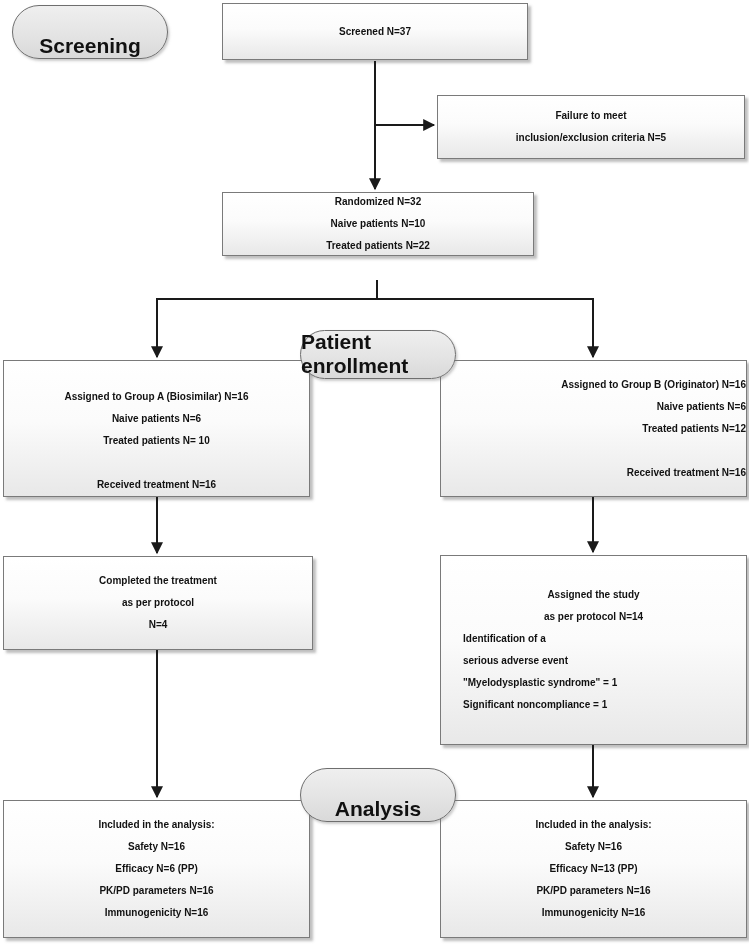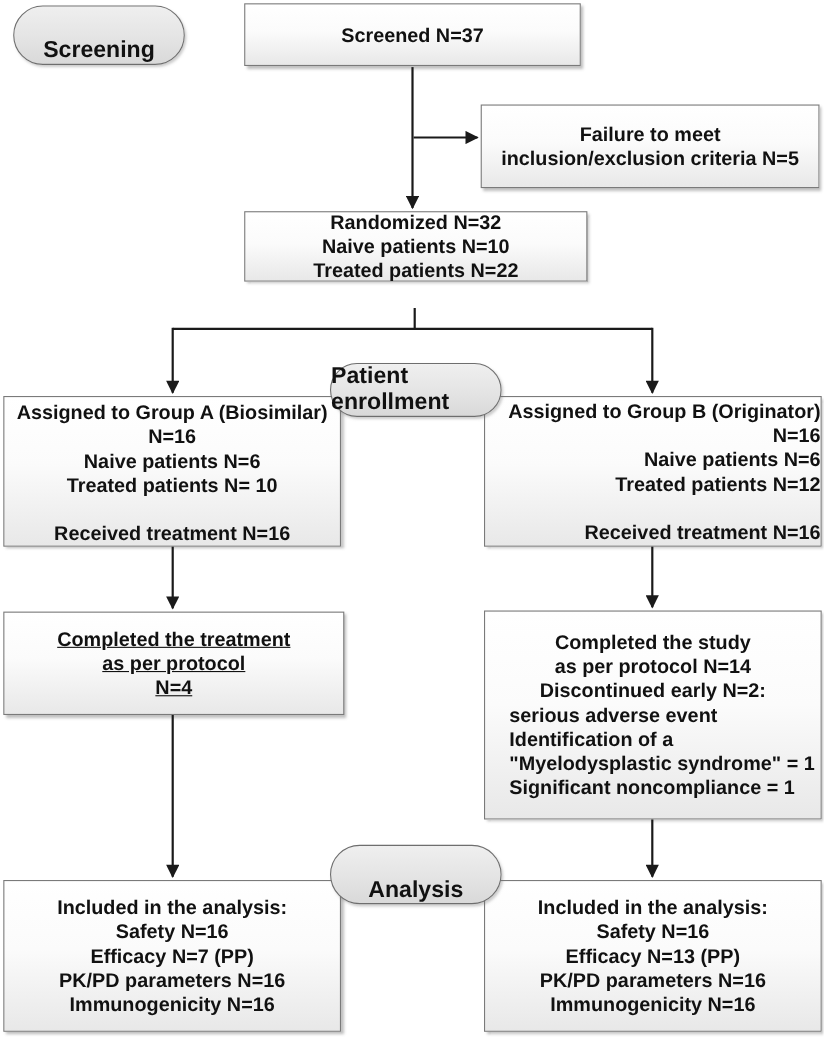--- a/index.html
+++ b/index.html
@@ -20,21 +20,21 @@
   .box {
     position: absolute;
     box-sizing: border-box;
     border: 1px solid #7a7a7a;
     background: linear-gradient(to bottom, #ffffff 0%, #fbfbfb 45%, #e8e8e8 100%);
     box-shadow: 2.5px 2.5px 2.5px rgba(110,110,110,0.45);
     display: flex;
     flex-direction: column;
     justify-content: center;
     text-align: center;
-    font-size: 18px;
+    font-size: 10px;
     line-height: 22px;
     z-index: 1;
   }
   .oval {
     position: absolute;
     box-sizing: border-box;
     border: 1px solid #6e6e6e;
     border-radius: 999px;
     background: linear-gradient(to bottom, #efefef 0%, #e4e4e4 55%, #d9d9d9 100%);
     box-shadow: 1.5px 2px 2.5px rgba(110,110,110,0.35);
@@ -52,27 +52,27 @@
     left: 0; top: 0;
     width: 749px; height: 946px;
     z-index: 2;
     pointer-events: none;
   }
   #arrows line { stroke: #1a1a1a; stroke-width: 2; }
 
   
   #oval-screening   { left: 12px;  top: 5px;   width: 156px; height: 54px; }
   #box-screened     { left: 222px; top: 3px;   width: 306px; height: 57px; }
-  #box-failure      { left: 437px; top: 95px;  width: 308px; height: 76px; }
+  #box-failure      { left: 437px; top: 95px;  width: 308px; height: 64px; }
   #box-randomized   { left: 222px; top: 192px; width: 312px; height: 64px; }
   #oval-enrollment  { left: 300px; top: 330px; width: 156px; height: 49px; }
   #box-group-a      { left: 3px;   top: 360px; width: 307px; height: 137px; justify-content: flex-end; }
   #box-group-b      { left: 440px; top: 360px; width: 307px; height: 137px; text-align: right; }
   #oval-followup    { left: 300px; top: 527px; width: 156px; height: 52px; }
-  #box-followup-a   { left: 3px;   top: 556px; width: 310px; height: 94px; text-decoration: underline; }
+  #box-followup-a   { left: 3px;   top: 556px; width: 310px; height: 94px; }
   #box-followup-b   { left: 440px; top: 555px; width: 307px; height: 190px; }
   #oval-analysis    { left: 300px; top: 768px; width: 156px; height: 54px; }
   #box-analysis-a   { left: 3px;   top: 800px; width: 307px; height: 138px; }
   #box-analysis-b   { left: 440px; top: 800px; width: 307px; height: 138px; }
 </style>
 </head>
 <body>
 
 <div id="canvas">
 
@@ -134,37 +134,36 @@
   </div>
 
 
   <div class="box" id="box-followup-a">
     <div class="line">Completed the treatment</div>
     <div class="line">as per protocol</div>
     <div class="line">N=4</div>
   </div>
 
   <div class="box" id="box-followup-b">
-    <div class="line">Completed the study</div>
+    <div class="line">Assigned the study</div>
     <div class="line">as per protocol N=14</div>
-    <div class="line">Discontinued early N=2:</div>
+    <div class="line left-block">Identification of a</div>
     <div class="line left-block">serious adverse event</div>
-    <div class="line left-block">Identification of a</div>
     <div class="line left-block">"Myelodysplastic syndrome" = 1</div>
     <div class="line left-block">Significant noncompliance = 1</div>
   </div>
 
   <div class="oval" id="oval-analysis">
     <span>Analysis</span>
   </div>
 
   <div class="box" id="box-analysis-a">
     <div class="line">Included in the analysis:</div>
     <div class="line">Safety N=16</div>
-    <div class="line">Efficacy N=7 (PP)</div>
+    <div class="line">Efficacy N=6 (PP)</div>
     <div class="line">PK/PD parameters N=16</div>
     <div class="line">Immunogenicity N=16</div>
   </div>
 
   <div class="box" id="box-analysis-b">
     <div class="line">Included in the analysis:</div>
     <div class="line">Safety N=16</div>
     <div class="line">Efficacy N=13 (PP)</div>
     <div class="line">PK/PD parameters N=16</div>
     <div class="line">Immunogenicity N=16</div>

